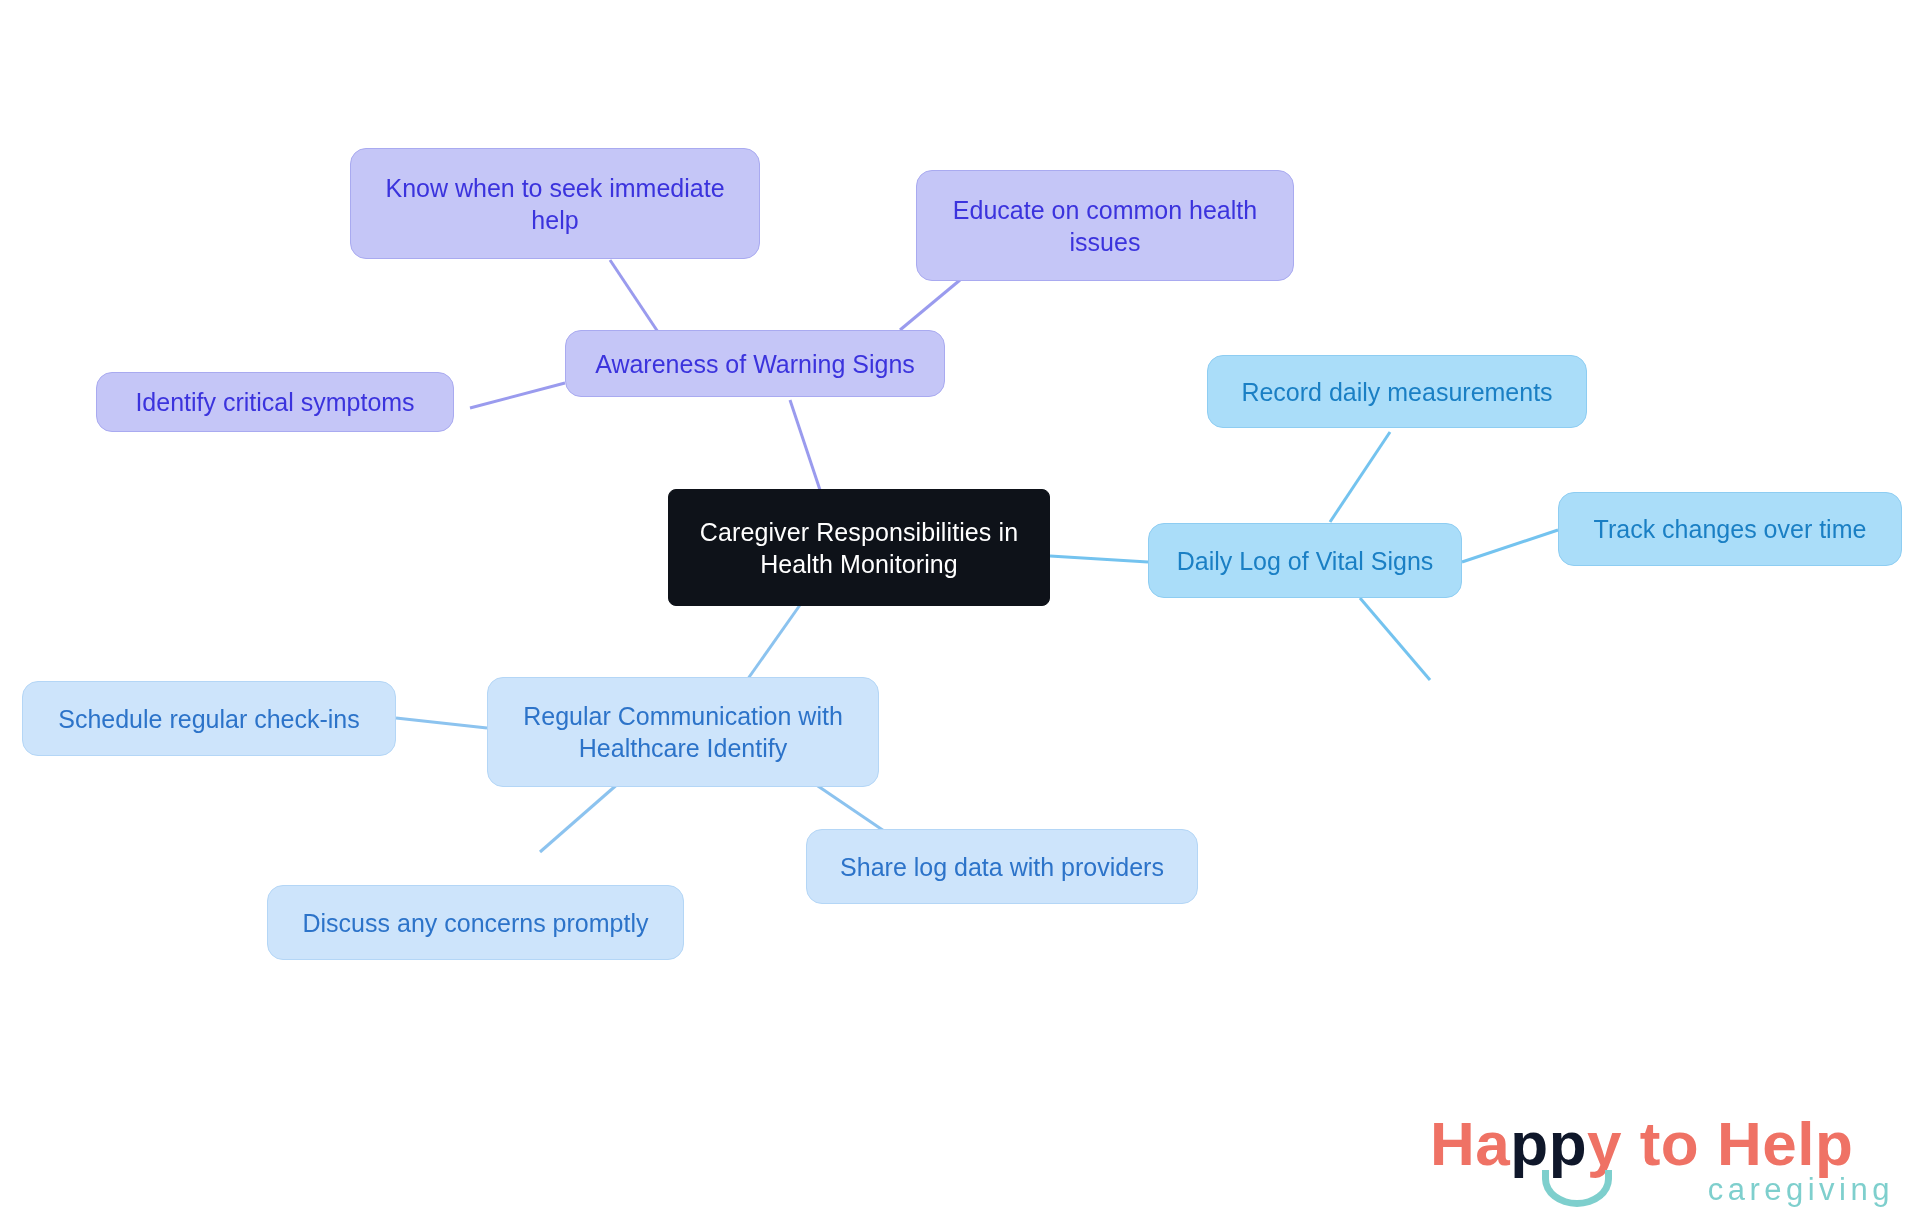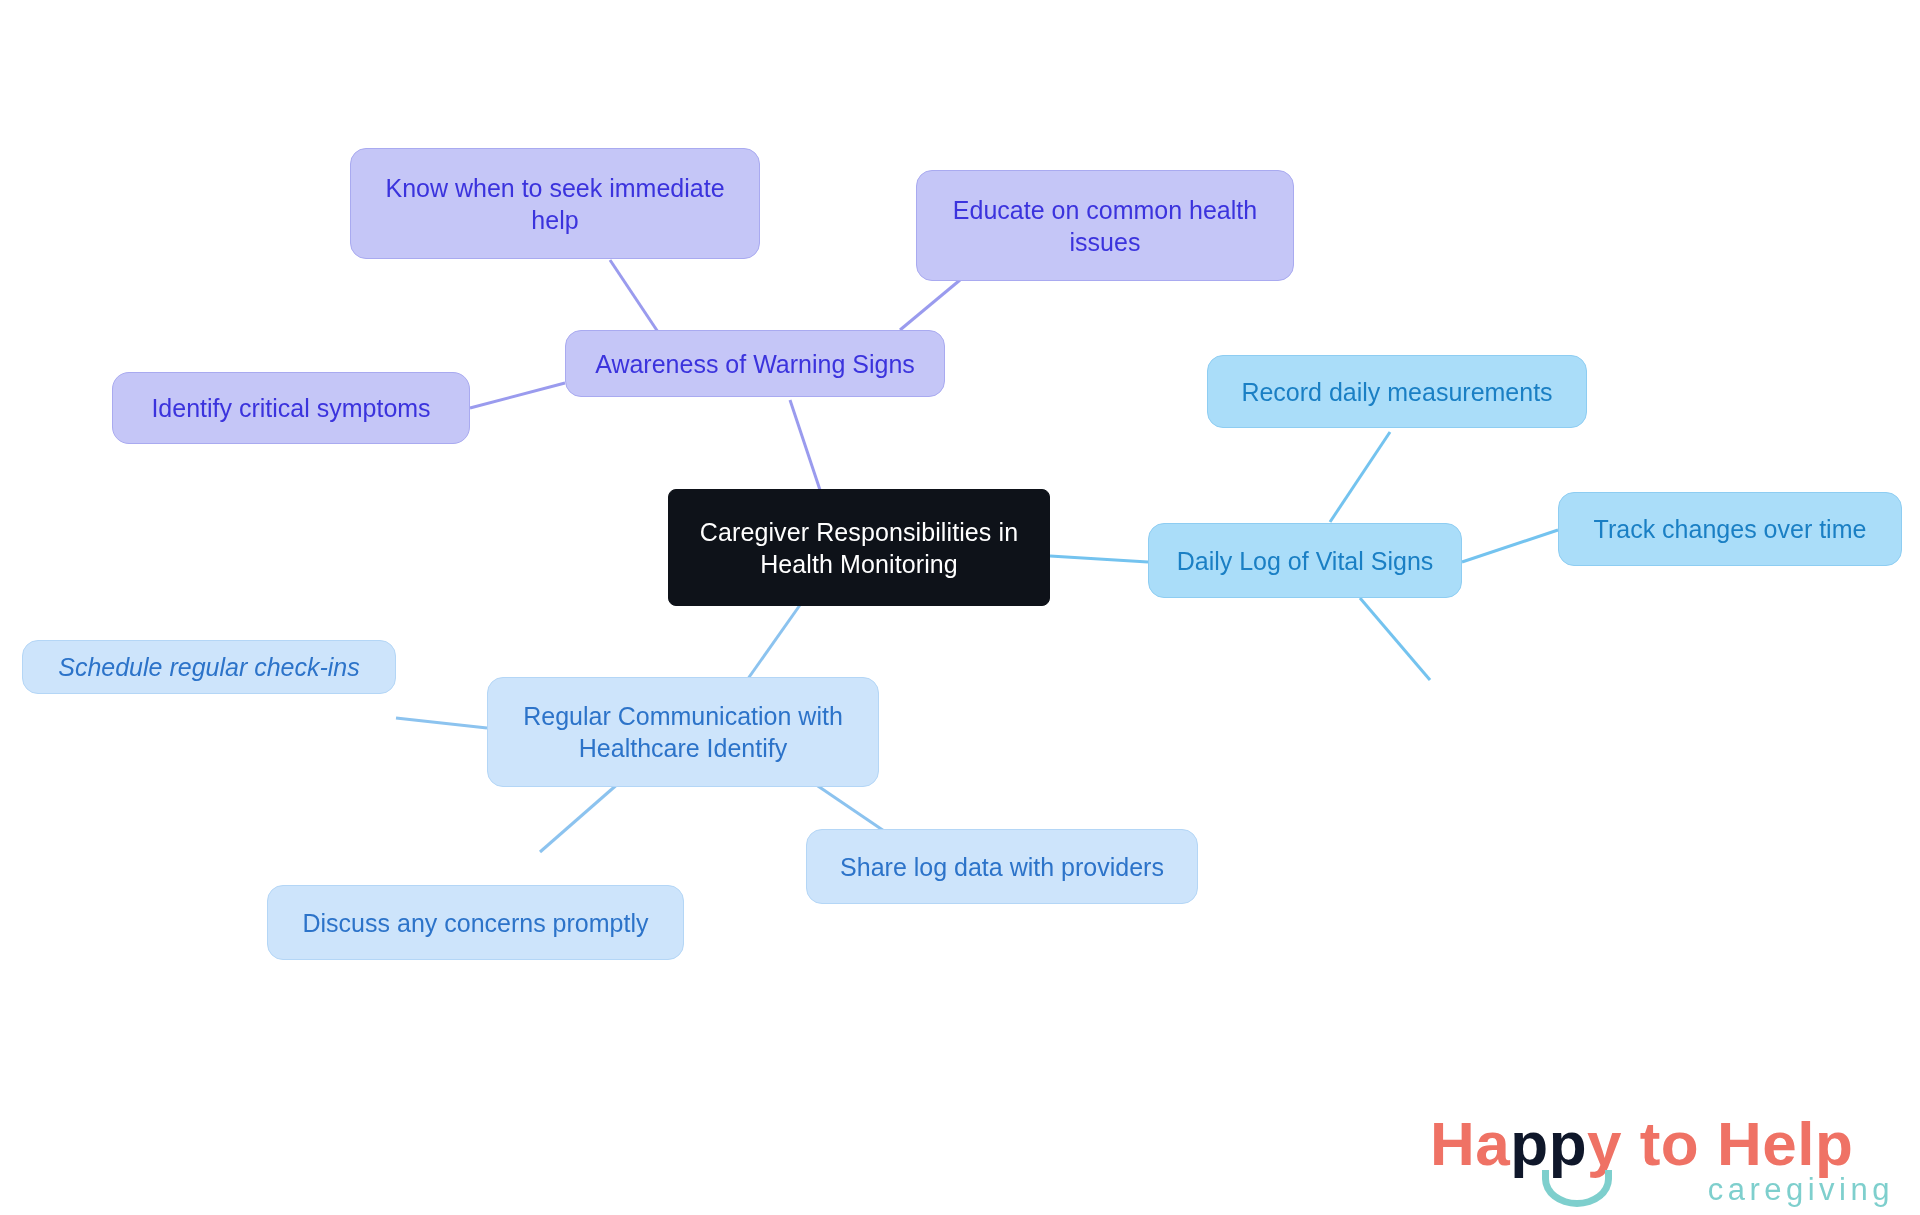--- a/index.html
+++ b/index.html
@@ -142,33 +142,33 @@
 Health Monitoring</div>
 
   <div class="node purple" style="left:565px; top:330px; width:380px; height:67px;">Awareness of Warning Signs</div>
 
   <div class="node purple" style="left:350px; top:148px; width:410px; height:111px;">Know when to seek immediate
 help</div>
 
   <div class="node purple" style="left:872px; top:170px; width:378px; height:111px;margin-left:44px;">Educate on common health
 issues</div>
 
-  <div class="node purple" style="left:112px; top:372px; width:358px; height:72px;border-radius:17px;">Identify critical symptoms</div>
+  <div class="node purple" style="left:96px; top:372px; width:358px; height:60px;">Identify critical symptoms</div>
 
   <div class="node blue-mid" style="left:1207px; top:355px; width:380px; height:73px;">Record daily measurements</div>
 
   <div class="node blue-mid" style="left:1148px; top:523px; width:314px; height:75px;">Daily Log of Vital Signs</div>
 
   <div class="node blue-mid" style="left:1558px; top:492px; width:344px; height:74px;">Track changes over time</div>
 
 
   <div class="node blue-light" style="left:487px; top:677px; width:392px; height:110px;">Regular Communication with
 Healthcare Identify</div>
 
-  <div class="node blue-light" style="left:22px; top:640px; width:374px; height:54px;font-style:italic;">Schedule regular check-ins</div>
+  <div class="node blue-light" style="left:22px; top:681px; width:374px; height:75px;">Schedule regular check-ins</div>
 
   <div class="node blue-light" style="left:267px; top:849px; width:417px; height:75px;margin-top:36px;">Discuss any concerns promptly</div>
 
   <div class="node blue-light" style="left:806px; top:829px; width:392px; height:75px;">Share log data with providers</div>
 
   <div id="logo">
     <div class="logo-main"><span>Ha</span><span class="logo-pp">pp</span><span>y to </span><span>Help</span></div>
     <div class="logo-smile"></div>
     <div class="logo-sub">caregiving</div>
   </div>

